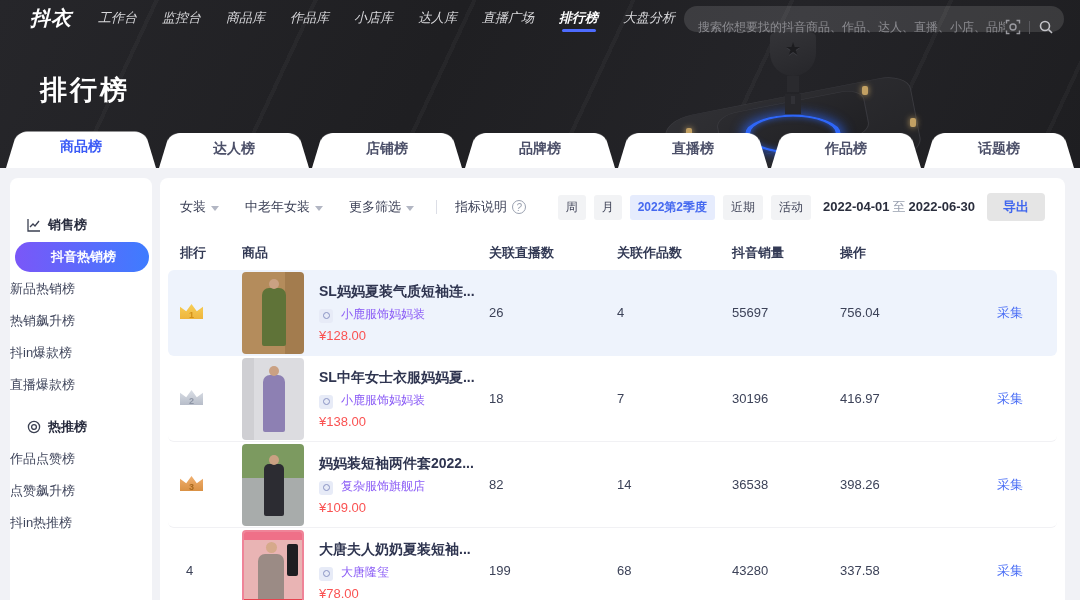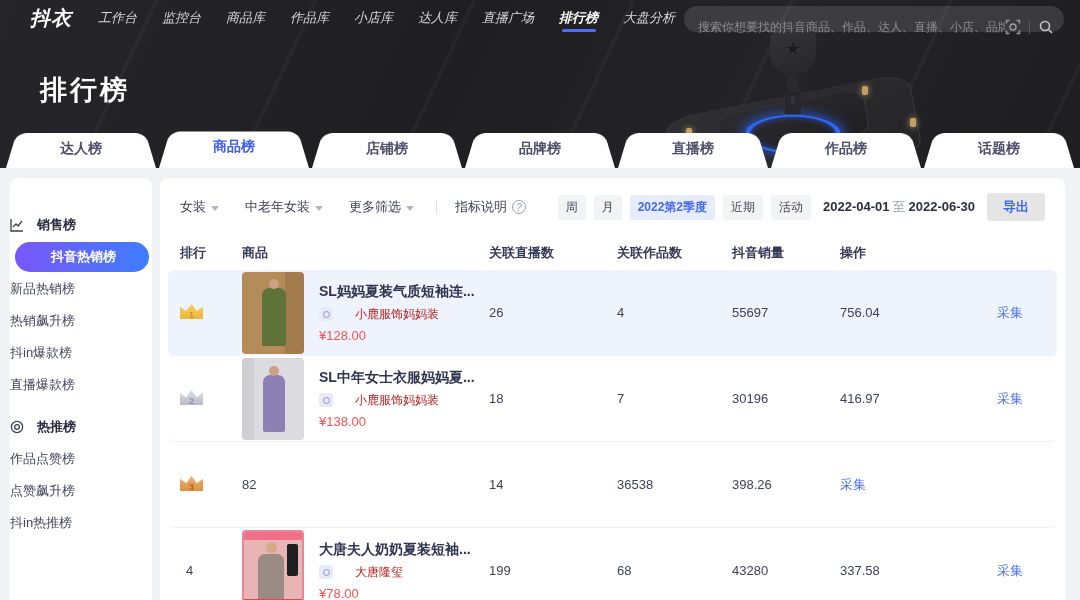--- a/index.html
+++ b/index.html
@@ -53,21 +53,21 @@
   .tab .tlabel { position:relative; z-index:1; display:block; text-align:center; line-height:43px;
     font-size:14px; font-weight:700; color:#4c5069; }
   .tab.active .tlabel { color:#3b5bf6; }
   .tab.active { margin-top:-2px; height:43px; }
 
   
   .sidebar { position:absolute; left:10px; top:178px; width:142px; height:430px; background:#fff; border-radius:8px 8px 0 0; }
   .main { position:absolute; left:160px; top:178px; width:905px; height:430px; background:#fff; border-radius:8px 8px 0 0; }
 
   
-  .sec-head { display:flex; align-items:center; gap:13px; padding:0 0 0 0; height:30px;
+  .sec-head { display:flex; align-items:center; gap:7px; padding:0 0 0 17px; height:30px;
     font-size:13px; font-weight:700; color:#262a3c; cursor:pointer; }
   .sec-head svg { flex:0 0 auto; }
   .side-item { height:30px; line-height:30px; font-size:13px; color:#40465c;
     cursor:pointer; margin:2px 0; }
   .side-item.active { background:linear-gradient(90deg,#7a57f8,#3e7cff); color:#fff; font-weight:600;
     border-radius:16px; margin-left:5px; margin-right:3px; padding-left:36px; }
   .sb-sp { height:10px; }
   .sidebar { padding-top:32px; }
 
   
@@ -123,21 +123,21 @@
   .img-4::before { content:""; position:absolute; left:14px; top:22px; width:26px; height:48px;
     background:#9b8b85; border-radius:7px 7px 0 0; }
   .img-4::after { content:""; position:absolute; right:4px; top:12px; width:11px; height:32px;
     background:#1e1e22; border-radius:2px; }
   .img-4 .head { left:22px; top:10px; width:11px; height:11px; background:#d6a98b; z-index:1; }
   .img-4 .topband { position:absolute; left:0; top:0; right:0; height:8px; background:#ef7088; }
   .img-4 .banner { position:absolute; left:0; right:0; bottom:0; height:11px; background:#e8434f;
     color:#fff; font-size:7px; line-height:11px; text-align:center; white-space:nowrap; overflow:hidden; }
   .pinfo { display:flex; flex-direction:column; gap:5px; min-width:0; }
   .ptitle { font-size:14px; font-weight:700; color:#2f3550; white-space:nowrap; }
-  .pshop { display:flex; align-items:center; gap:22px; font-size:12px; color:#b91c1c; }
+  .pshop { display:flex; align-items:flex-end; gap:8px; font-size:12px; color:#8b5cf6; }
   .shopicon { width:14px; height:14px; border-radius:3px; background:#e7ebf7; position:relative; flex:0 0 auto; }
   .shopicon::after { content:""; position:absolute; left:3.5px; top:3.5px; width:5px; height:5px;
     border:1px solid #8a93c4; border-radius:50%; }
   .pprice { font-size:13px; color:#fa5252; }
   .collect { color:#4a6ef5; cursor:pointer; }
 </style>
 </head>
 <body>
 
 <div class="hero">
@@ -181,27 +181,27 @@
         <circle cx="7" cy="7" r="4.5"></circle>
           <path d="M10.5 10.5L14 14"></path>
       </g>
     </svg>
   </div>
 
   <div class="hero-title">排行榜</div>
 </div>
 
 <div class="tabs">
+  <div class="tab active">
+    <span class="shape"></span>
+      <span class="tlabel">商品榜</span>
+    </div>
   <div class="tab">
     <span class="shape"></span>
       <span class="tlabel">达人榜</span>
-    </div>
-  <div class="tab active">
-    <span class="shape"></span>
-      <span class="tlabel">商品榜</span>
     </div>
   <div class="tab">
     <span class="shape"></span>
       <span class="tlabel">店铺榜</span>
     </div>
   <div class="tab">
     <span class="shape"></span>
       <span class="tlabel">品牌榜</span>
     </div>
   <div class="tab">
@@ -329,20 +329,33 @@
       </span>
       <span>18</span>
       <span>7</span>
       <span>30196</span>
       <span>416.97</span>
       <span class="collect">采集</span>
     </div>
 
     <div class="trow">
       <span><span class="crown bronze"><i>3</i></span></span>
+      <span class="pcell">
+        <span class="pimg img-3">
+            <span class="head"></span>
+          </span>
+        <span class="pinfo">
+          <span class="ptitle">妈妈装短袖两件套2022...</span>
+          <span class="pshop">
+              <i class="shopicon"></i>
+              <span>复杂服饰旗舰店</span>
+            </span>
+          <span class="pprice">¥109.00</span>
+        </span>
+      </span>
       <span>82</span>
       <span>14</span>
       <span>36538</span>
       <span>398.26</span>
       <span class="collect">采集</span>
     </div>
 
     <div class="trow">
       <span class="rank-num">4</span>
       <span class="pcell">

